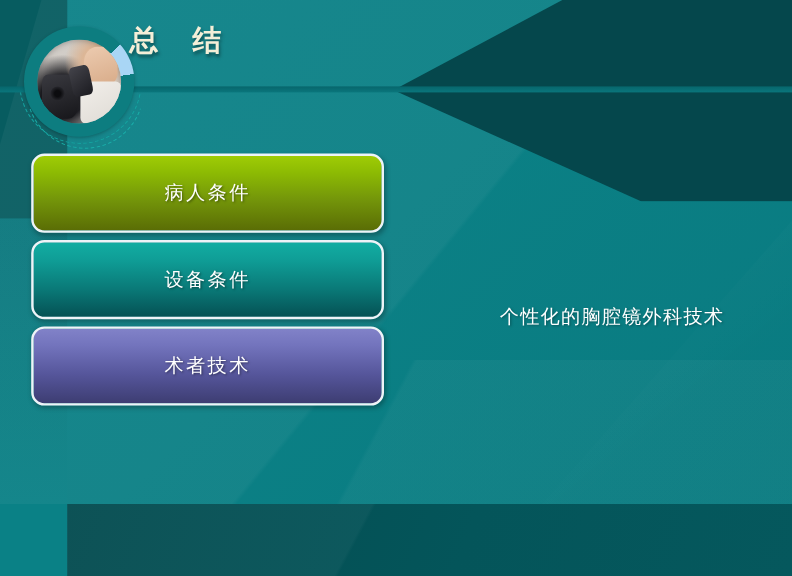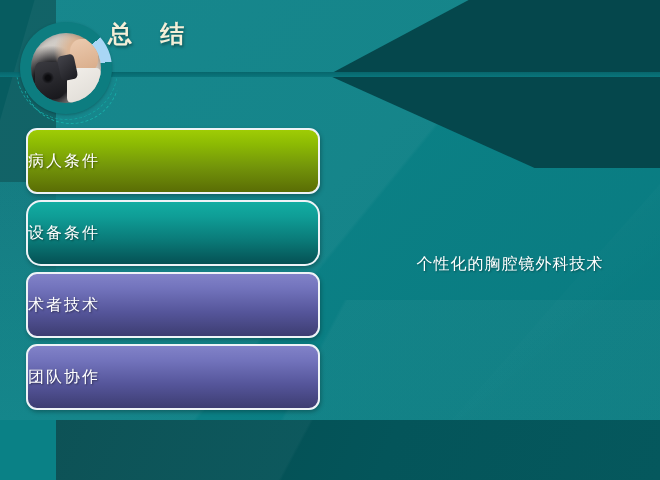--- a/index.html
+++ b/index.html
@@ -129,30 +129,30 @@
   }
 
   
   .btn-stack{position:absolute;left:26px;top:128px;width:298px;}
   .btn{
     position:relative;
     width:294px;height:66px;margin-bottom:6px;
     border:2px solid #eef3f7;
     border-radius:11px;
     box-sizing:border-box;
-    display:flex;align-items:center;justify-content:flex-start;
+    display:flex;align-items:center;justify-content:center;
     box-shadow:1px 2px 4px rgba(0,0,0,0.28);
   }
   .btn-label{
     color:#ffffff;font-size:16px;letter-spacing:2px;
     font-family:"DejaVu Sans","Liberation Sans",sans-serif;
     text-shadow:1px 1px 2px rgba(0,0,0,0.45);
   }
   .btn-green{background:linear-gradient(180deg,#9fcc05 0%,#8dbb03 22%,#74960a 58%,#5a6d05 100%);}
-  .btn-teal {background:linear-gradient(180deg,#12ada2 0%,#0f9d96 24%,#0a7a78 62%,#055154 100%);border-radius:15px;}
+  .btn-teal {background:linear-gradient(180deg,#12ada2 0%,#0f9d96 24%,#0a7a78 62%,#055154 100%);}
   .btn-purple{background:linear-gradient(180deg,#8182c8 0%,#7374bd 22%,#55559a 62%,#3d3d72 100%);}
 
   
   .caption{
     position:absolute;left:390px;top:254px;width:240px;
     text-align:center;
     color:#ffffff;font-size:16px;letter-spacing:1px;
     font-family:"DejaVu Sans","Liberation Sans",sans-serif;
     text-shadow:1px 1px 2px rgba(0,0,0,0.35);
   }
@@ -193,20 +193,17 @@
   <div class="btn-stack">
     <div class="btn btn-green">
       <span class="btn-label">病人条件</span>
     </div>
     <div class="btn btn-teal">
       <span class="btn-label">设备条件</span>
     </div>
     <div class="btn btn-purple">
       <span class="btn-label">术者技术</span>
     </div>
-    <div class="btn btn-purple">
-      <span class="btn-label">团队协作</span>
-    </div>
   </div>
 
   <div class="caption">个性化的胸腔镜外科技术</div>
 
 </div>
 
 </body></html>

